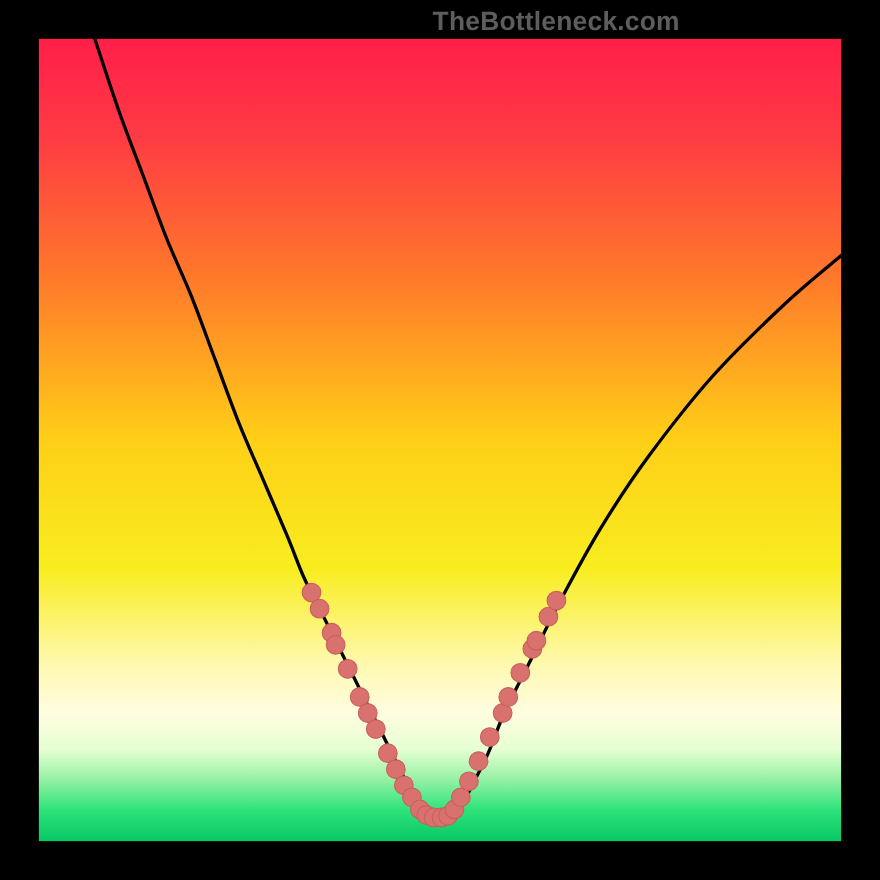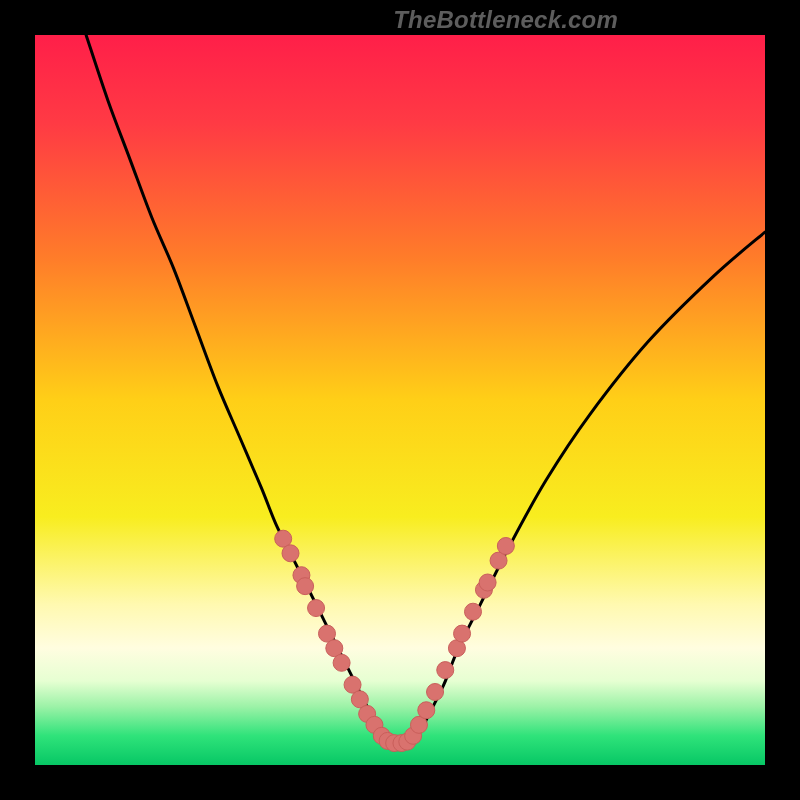--- a/index.html
+++ b/index.html
@@ -10,21 +10,20 @@
     background: #000;
     overflow: hidden;
   }
   .frame {
     position: absolute;
     left: 0;
     top: 0;
     width: 638px;
     height: 800px;
     background: #000;
-    font-style: italic;
   }
   .plot {
     position: absolute;
     left: 35px;
     top: 35px;
     width: 730px;
     height: 730px;
     overflow: hidden;
   }
   .watermark {

